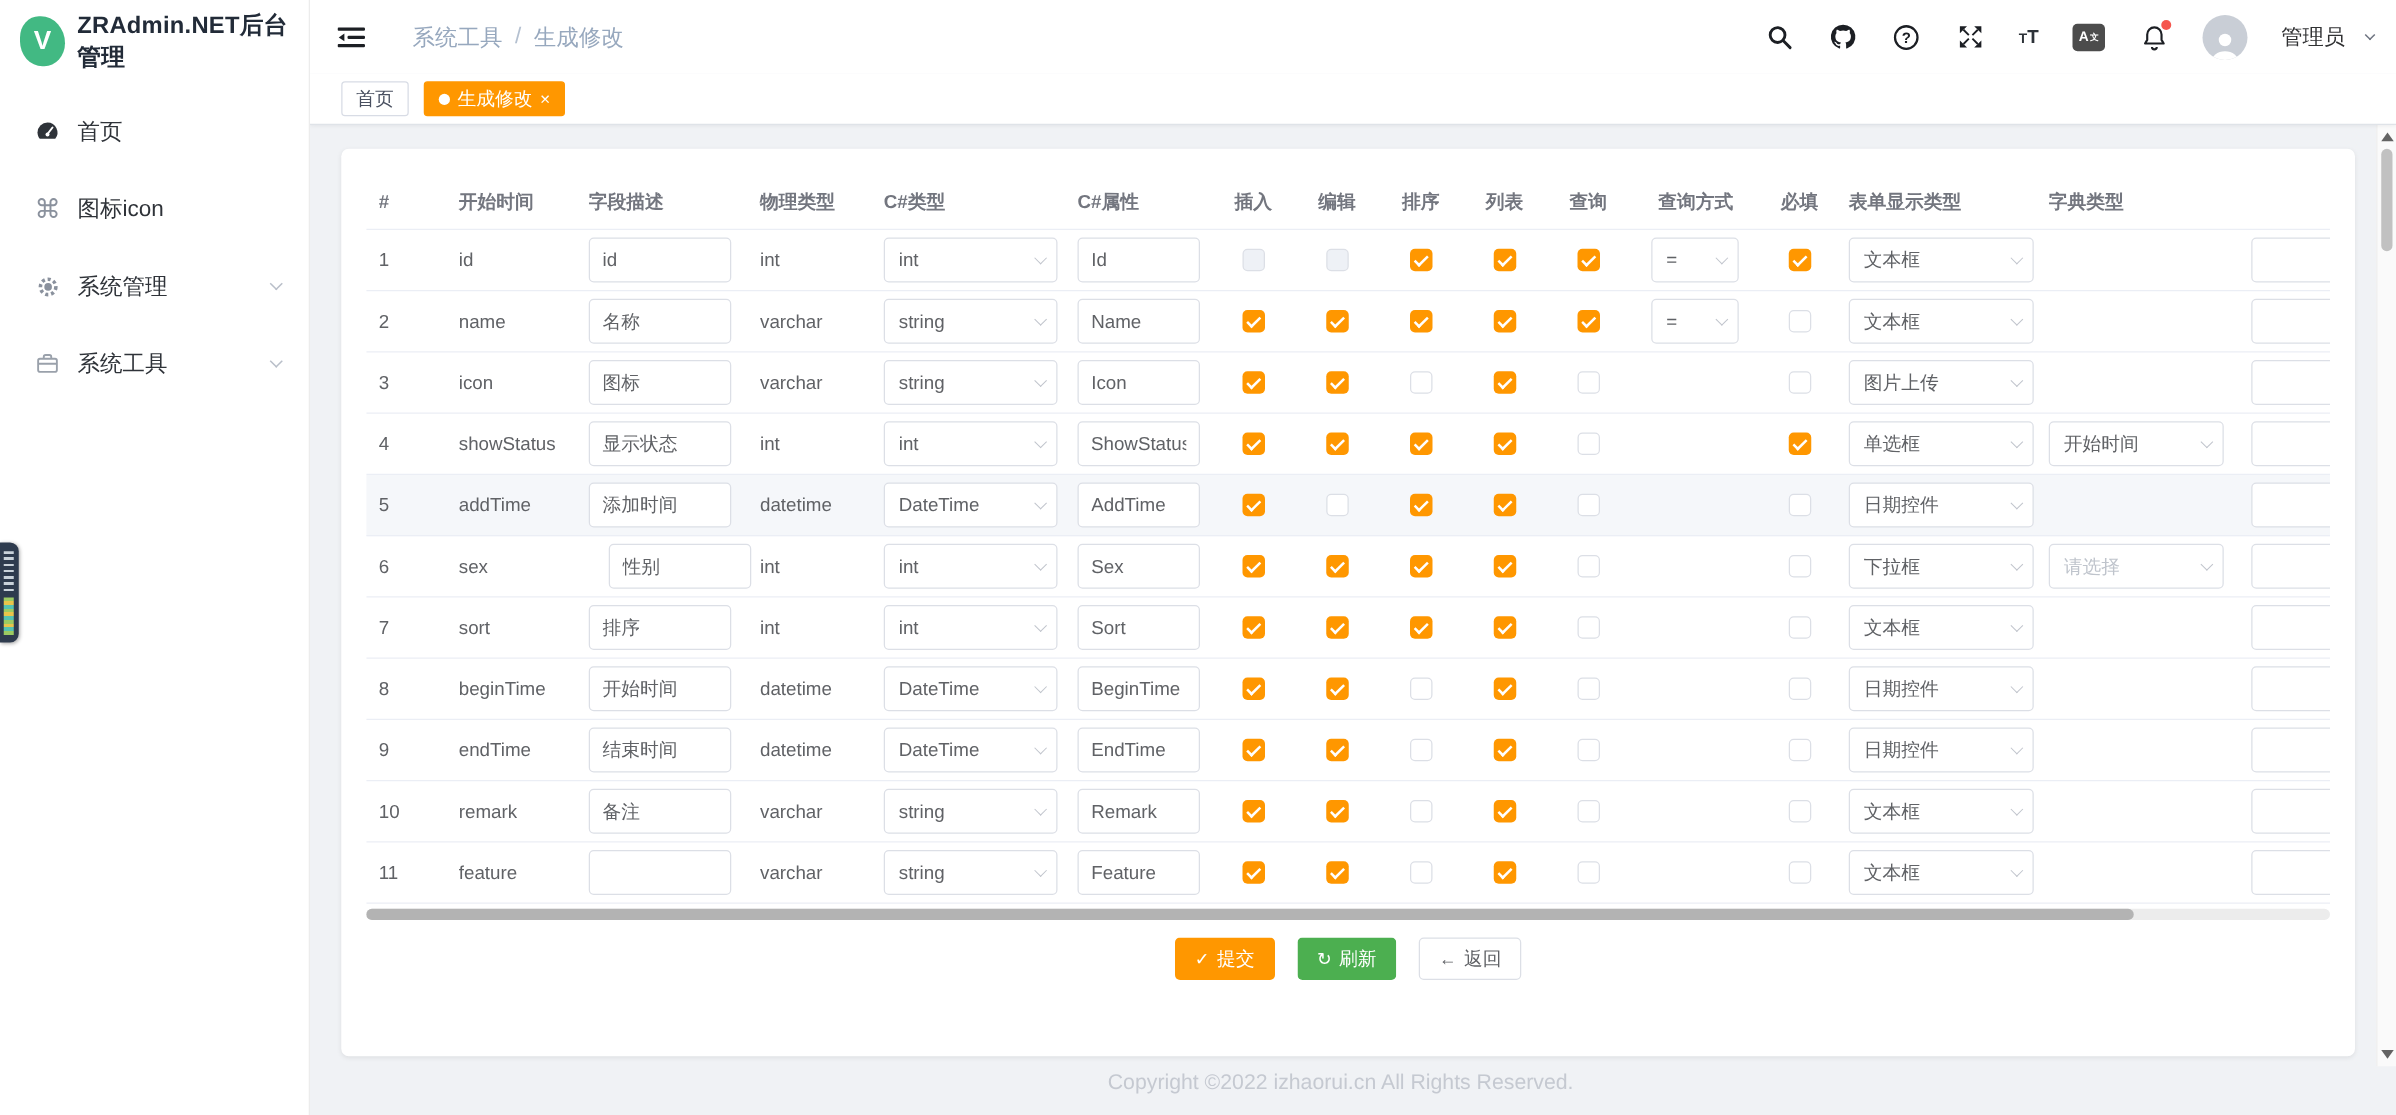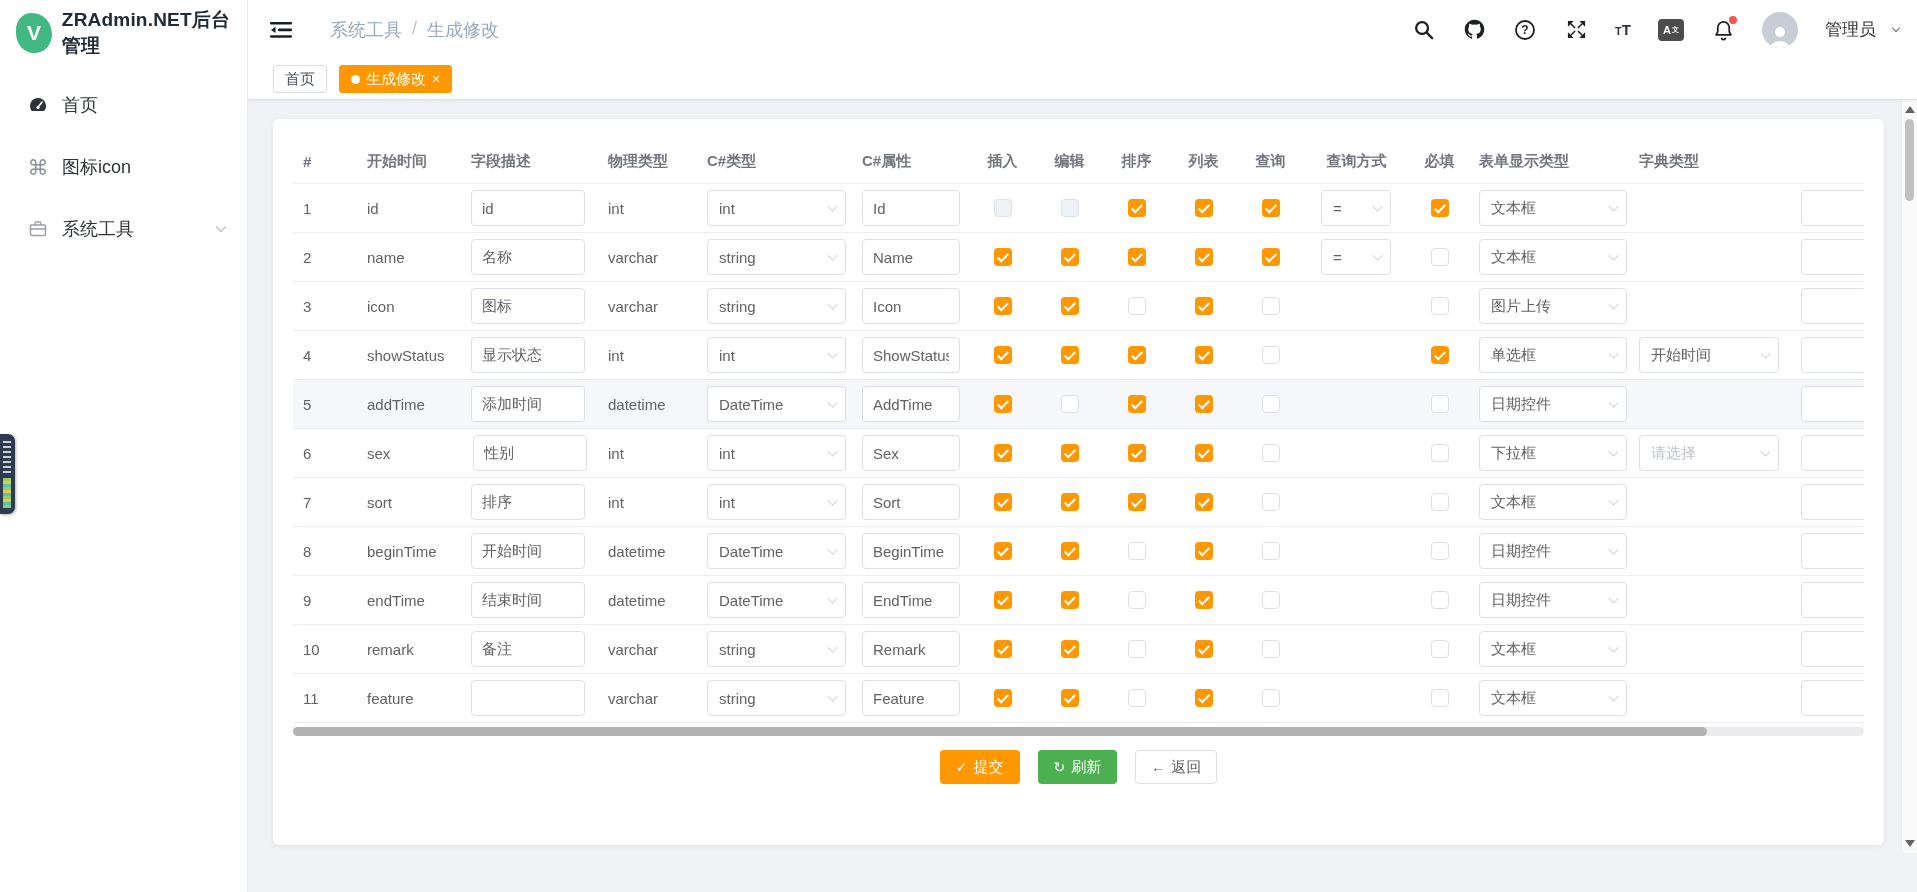--- a/index.html
+++ b/index.html
@@ -117,20 +117,30 @@
             <circle cx="10" cy="12.5" r="1.6" fill="#fff"></circle>
           </svg>
       </span>
       <span class="mi-label">首页</span>
     </div>
     <div class="menu-item">
       <span class="mi-icon">
           <span class="cmd-glyph">⌘</span>
         </span>
       <span class="mi-label">图标icon</span>
+    </div>
+    <div class="menu-item">
+      <span class="mi-icon">
+        <svg width="19" height="19" viewBox="0 0 20 20">
+            <circle cx="10" cy="10" r="6.5" fill="none" stroke="#8a919d" stroke-width="3" stroke-dasharray="2.6 2.4"></circle>
+            <circle cx="10" cy="10" r="3.2" fill="#8a919d"></circle>
+          </svg>
+      </span>
+      <span class="mi-label">系统管理</span>
+      <span class="chev"></span>
     </div>
     <div class="menu-item">
       <span class="mi-icon">
         <svg width="20" height="20" viewBox="0 0 20 20" fill="none" stroke="#9aa1ab" stroke-width="1.5">
             <rect x="2.5" y="6" width="15" height="10.5" rx="1.5"></rect>
             <path d="M7 6V4.5A1.5 1.5 0 0 1 8.5 3h3A1.5 1.5 0 0 1 13 4.5V6M2.5 10h15"></path>
           </svg>
       </span>
       <span class="mi-label">系统工具</span>
       <span class="chev"></span>
@@ -478,21 +488,21 @@
             </div>
             <div class="tc" style="width: 155px;"></div>
             <div class="tc" style="width: 140px;">
               <input class="inp" style="width: 120px; margin-left: 11px;">
             </div>
           </div>
           <div class="t-row">
             <div class="tc" style="width: 74px; padding-left: 10px;">6</div>
             <div class="tc" style="width: 94px; padding-left: 0px;">sex</div>
             <div class="tc" style="width: 136px;">
-              <input class="inp" value="性别" style="width: 114px; margin-left: 12px;">
+              <input class="inp" value="性别" style="width: 114px; margin-left: 26px;">
             </div>
             <div class="tc" style="width: 103px; padding-left: 11px;">int</div>
             <div class="tc" style="width: 156px;">
               <div class="sel" style="width: 139px; margin-left: 7px;">
                 <span class="sel-text">int</span>
                 <span class="sel-arrow"></span>
               </div>
             </div>
             <div class="tc" style="width: 113px;">
               <input class="inp" value="Sex" style="width: 98px; margin-left: 6px;">
@@ -777,19 +787,20 @@
         <span class="bic">↻</span>
         <span>刷新</span>
       </button>
       <button class="btn btn-back">
         <span class="bic">←</span>
         <span>返回</span>
       </button>
     </div>
   </section>
 
+  <div class="footer">Copyright ©2022 izhaorui.cn All Rights Reserved.</div>
 
   <div class="vscroll">
     <div class="varrow up"></div>
     <div class="vthumb"></div>
     <div class="varrow down"></div>
   </div>
 </main>
 
 </body></html>

